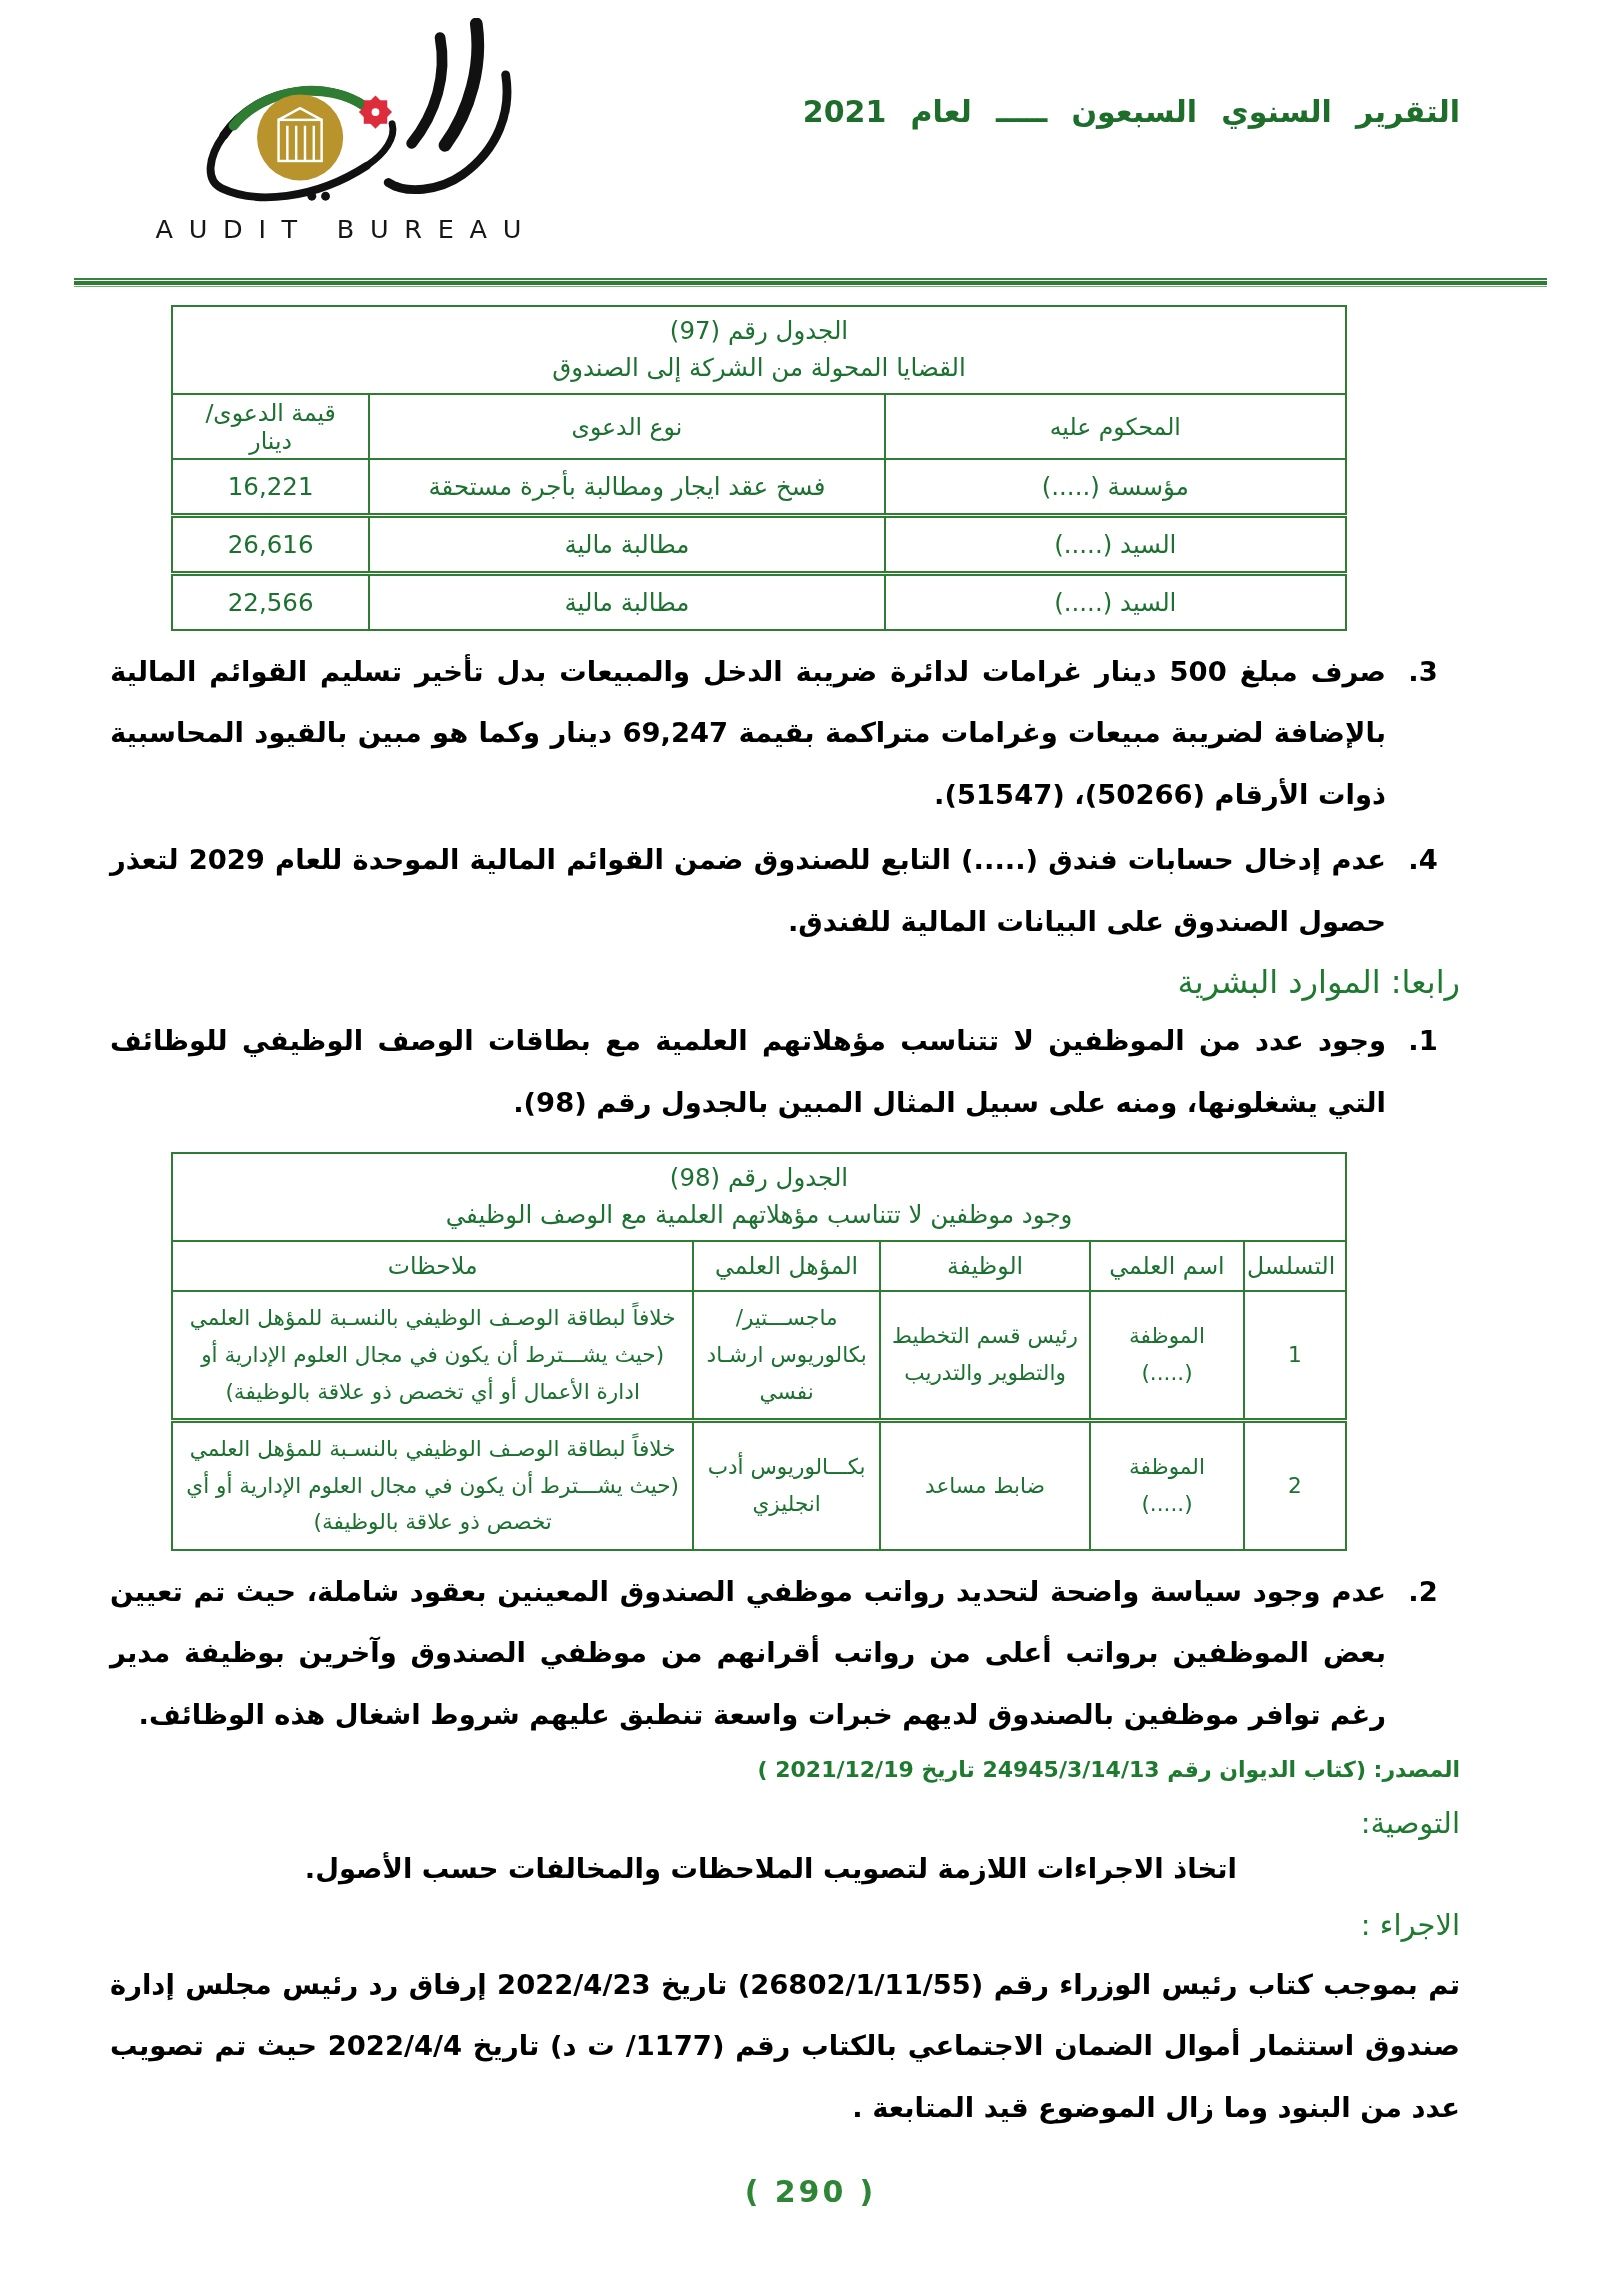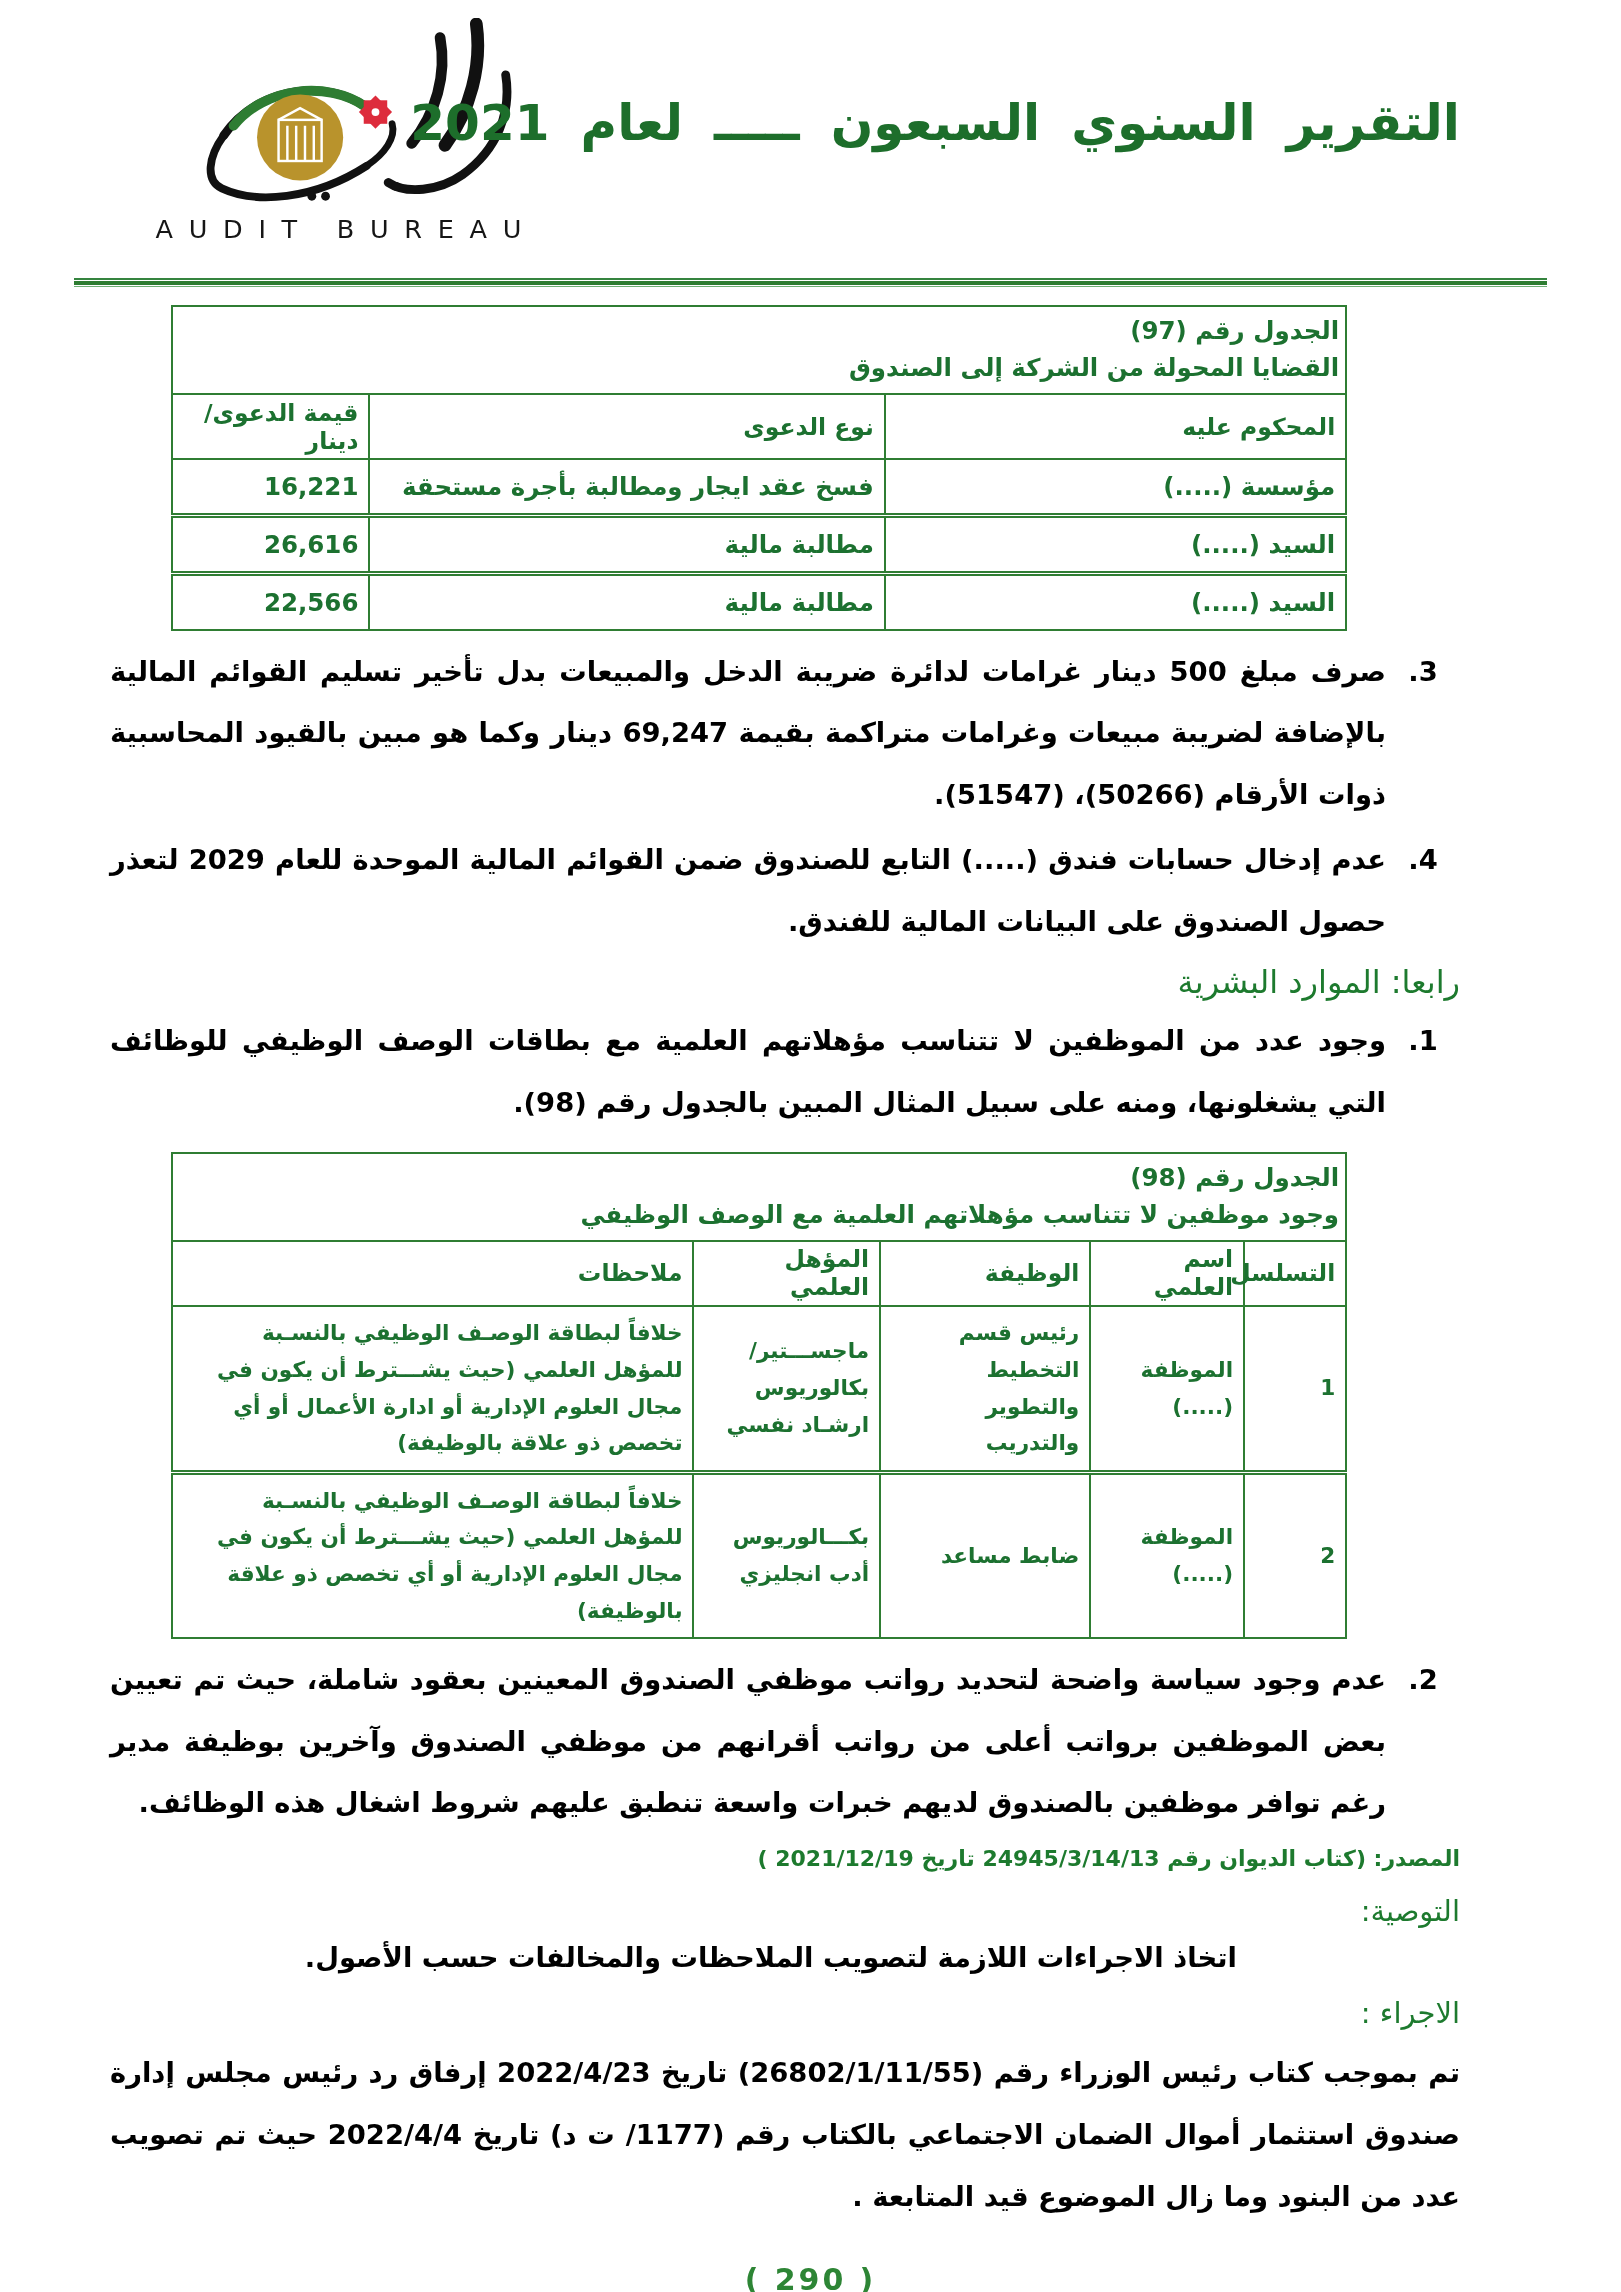--- a/index.html
+++ b/index.html
@@ -7,32 +7,32 @@
     position:relative; width:1621px; height:2293px; margin:0 auto;
     background:#ffffff; overflow:hidden; direction:rtl;
     font-family:"DejaVu Sans","Liberation Sans",sans-serif; color:#000;
   }
   
   .hd { position:relative; height:278px; }
   .logo-wrap { position:absolute; left:145px; top:17.6px; width:392px; direction:ltr; text-align:right; }
   .logo-caption { font-size:25.5px; letter-spacing:15.7px; color:#161616; margin-top:0; white-space:nowrap; font-weight:500; }
   .report-title {
     position:absolute; right:161px; top:94px; color:#1d6e2b;
-    font-size:50px; font-weight:bold; white-space:nowrap; word-spacing:13.7px;
+    font-size:30px; font-weight:bold; white-space:nowrap; word-spacing:13.7px;
   }
   .rule {
     height:8.8px; margin:0 74px;
     background:linear-gradient(to bottom,
       #35843f 0 2px, #ffffff 2px 2.9px, #2e7d32 2.9px 6.9px, #ffffff 6.9px 7.8px, #6fae76 7.8px 8.8px);
   }
   
   .gt { border-collapse:collapse; table-layout:fixed; width:1176px; margin:18.6px 274px 0 0; }
   .gt td {
-    border:2px solid #2f7d33; color:#1c7130; font-weight:bold;
-    vertical-align:middle; padding:3.9px 9.8px;
+    border:2px solid #2f7d33; color:#1c7130; font-weight:normal;
+    text-align:center; vertical-align:middle; padding:3.9px 9.8px;
   }
   .gt .tcap div { font-size:24.5px; line-height:1.5; }
   .gt .tcap { padding:5.9px; }
   .gt tr.th td { height:41px; font-size:23.5px; }
   .t97 tr.data td { height:45px; font-size:24.5px; }
   .gt tr.dbl td { border-top-style:double; border-top-width:5.9px; }
   .t98 tr.data td { font-size:21.6px; line-height:1.7; padding:7.8px 9.8px; }
   .t98 td.seq { font-size:25.5px; }
   .t98 td.notes { padding:5.9px 13.7px; }
   

